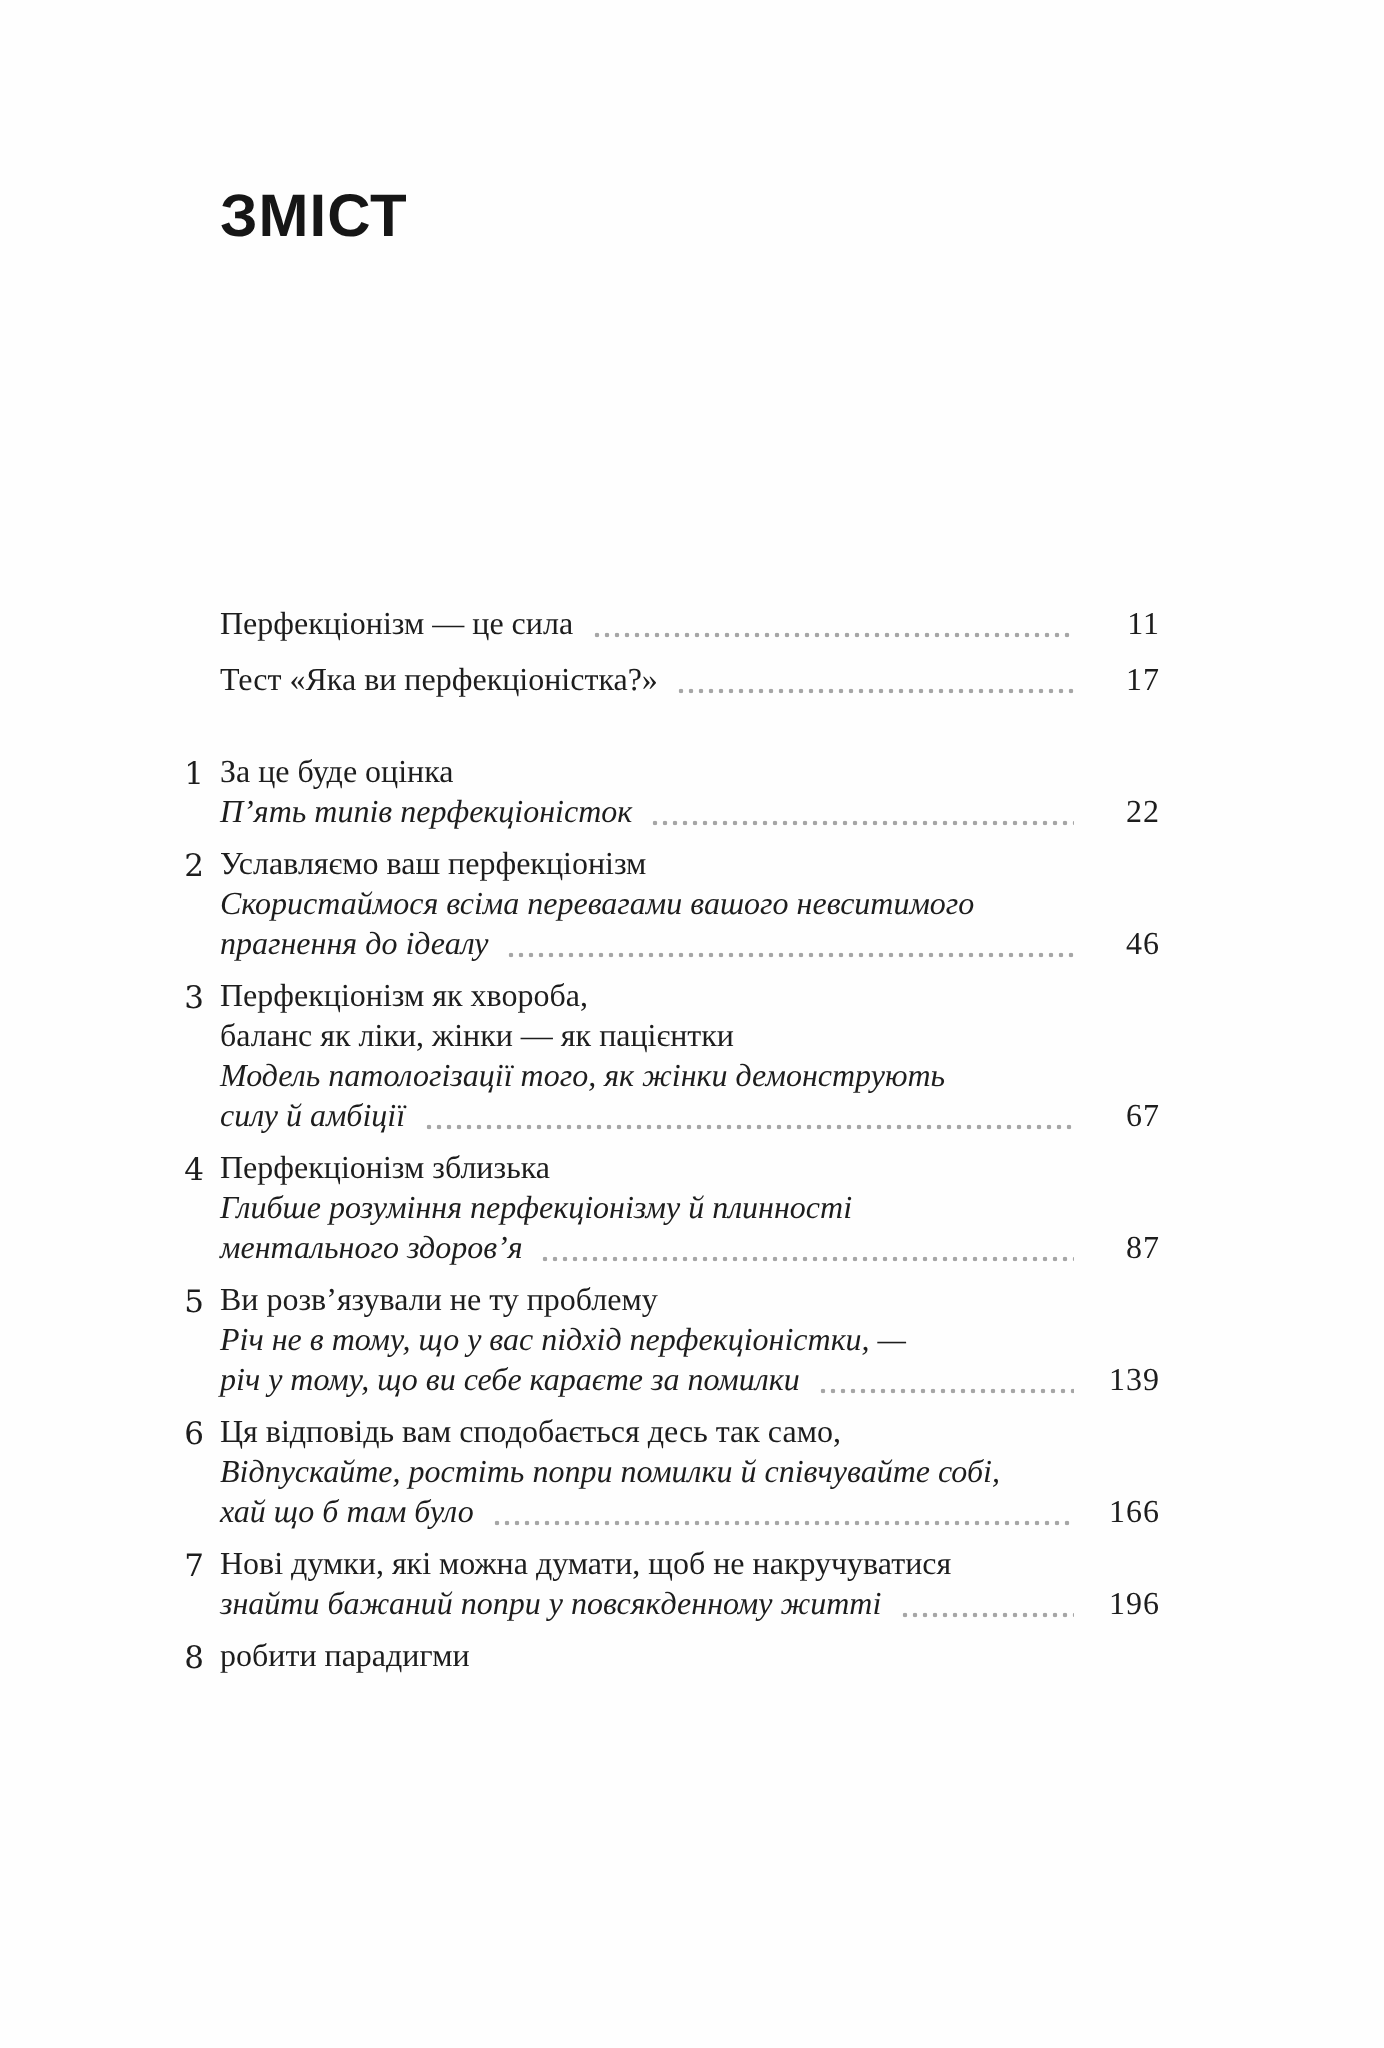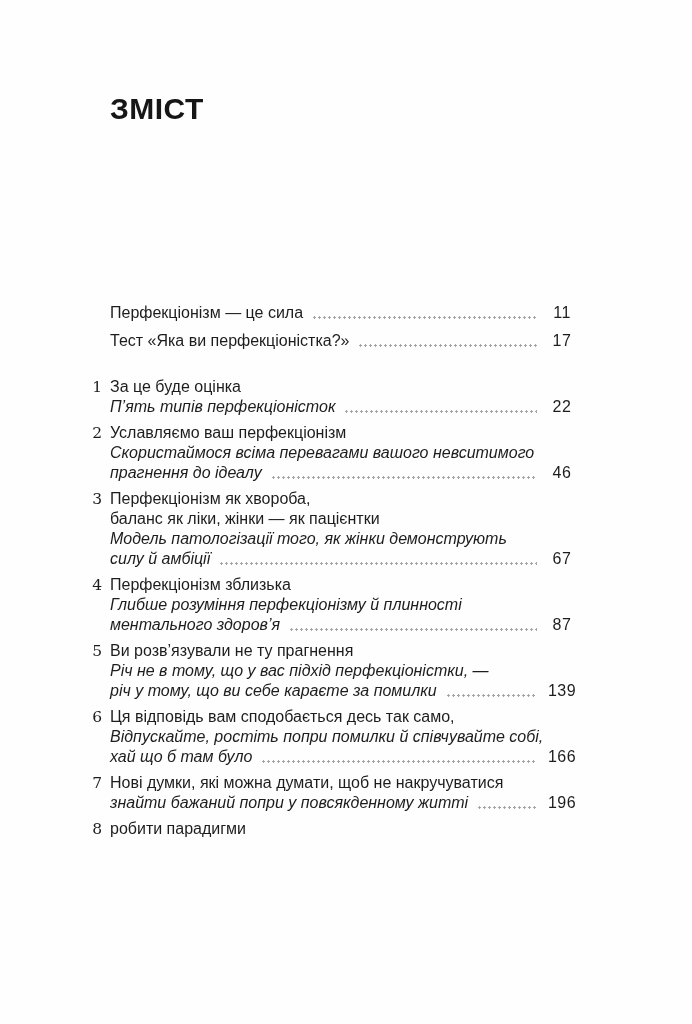--- a/index.html
+++ b/index.html
@@ -38,21 +38,21 @@
     margin-bottom: 6px;
   }
   .front .entry {
     margin-bottom: 8px;
   }
   .chapters {
     margin-top: 26px;
   }
   .line {
     display: flex;
-    font-family: Liberation Sans, sans-serif;
+    font-family: Liberation Serif, serif;
     font-size: 16px;
     line-height: 20px;
     color: #1d1d1d;
     white-space: nowrap;
   }
   .txt.italic {
     font-style: italic;
   }
   .num {
     position: absolute;
@@ -71,21 +71,21 @@
     margin: 0 7px 4px 9px;
     background-image: radial-gradient(circle, #a6a6a6 1px, transparent 1.3px);
     background-size: 5px 3px;
     background-repeat: repeat-x;
     background-position: 0 50%;
     min-width: 12px;
   }
   .pg {
     flex: 0 0 36px;
     width: 36px;
-    text-align: center;
+    text-align: right;
     letter-spacing: 0.5px;
     color: #1d1d1d;
   }
 </style>
 </head>
 <body>
 
 <div class="page">
   <h1 class="book-title">ЗМІСТ</h1>
   <div class="toc">
@@ -160,21 +160,21 @@
           </div>
           <div class="line">
             <span class="txt italic">ментального здоров’я</span>
             <span class="leader"></span>
             <span class="pg">87</span>
           </div>
         </div>
         <div class="entry">
           <span class="num">5</span>
           <div class="line">
-            <span class="txt">Ви розв’язували не ту прагнення</span>
+            <span class="txt">Ви розв’язували не ту проблему</span>
           </div>
           <div class="line">
             <span class="txt italic">Річ не в тому, що у вас підхід перфекціоністки, —</span>
           </div>
           <div class="line">
             <span class="txt italic">річ у тому, що ви себе караєте за помилки</span>
             <span class="leader"></span>
             <span class="pg">139</span>
           </div>
         </div>

